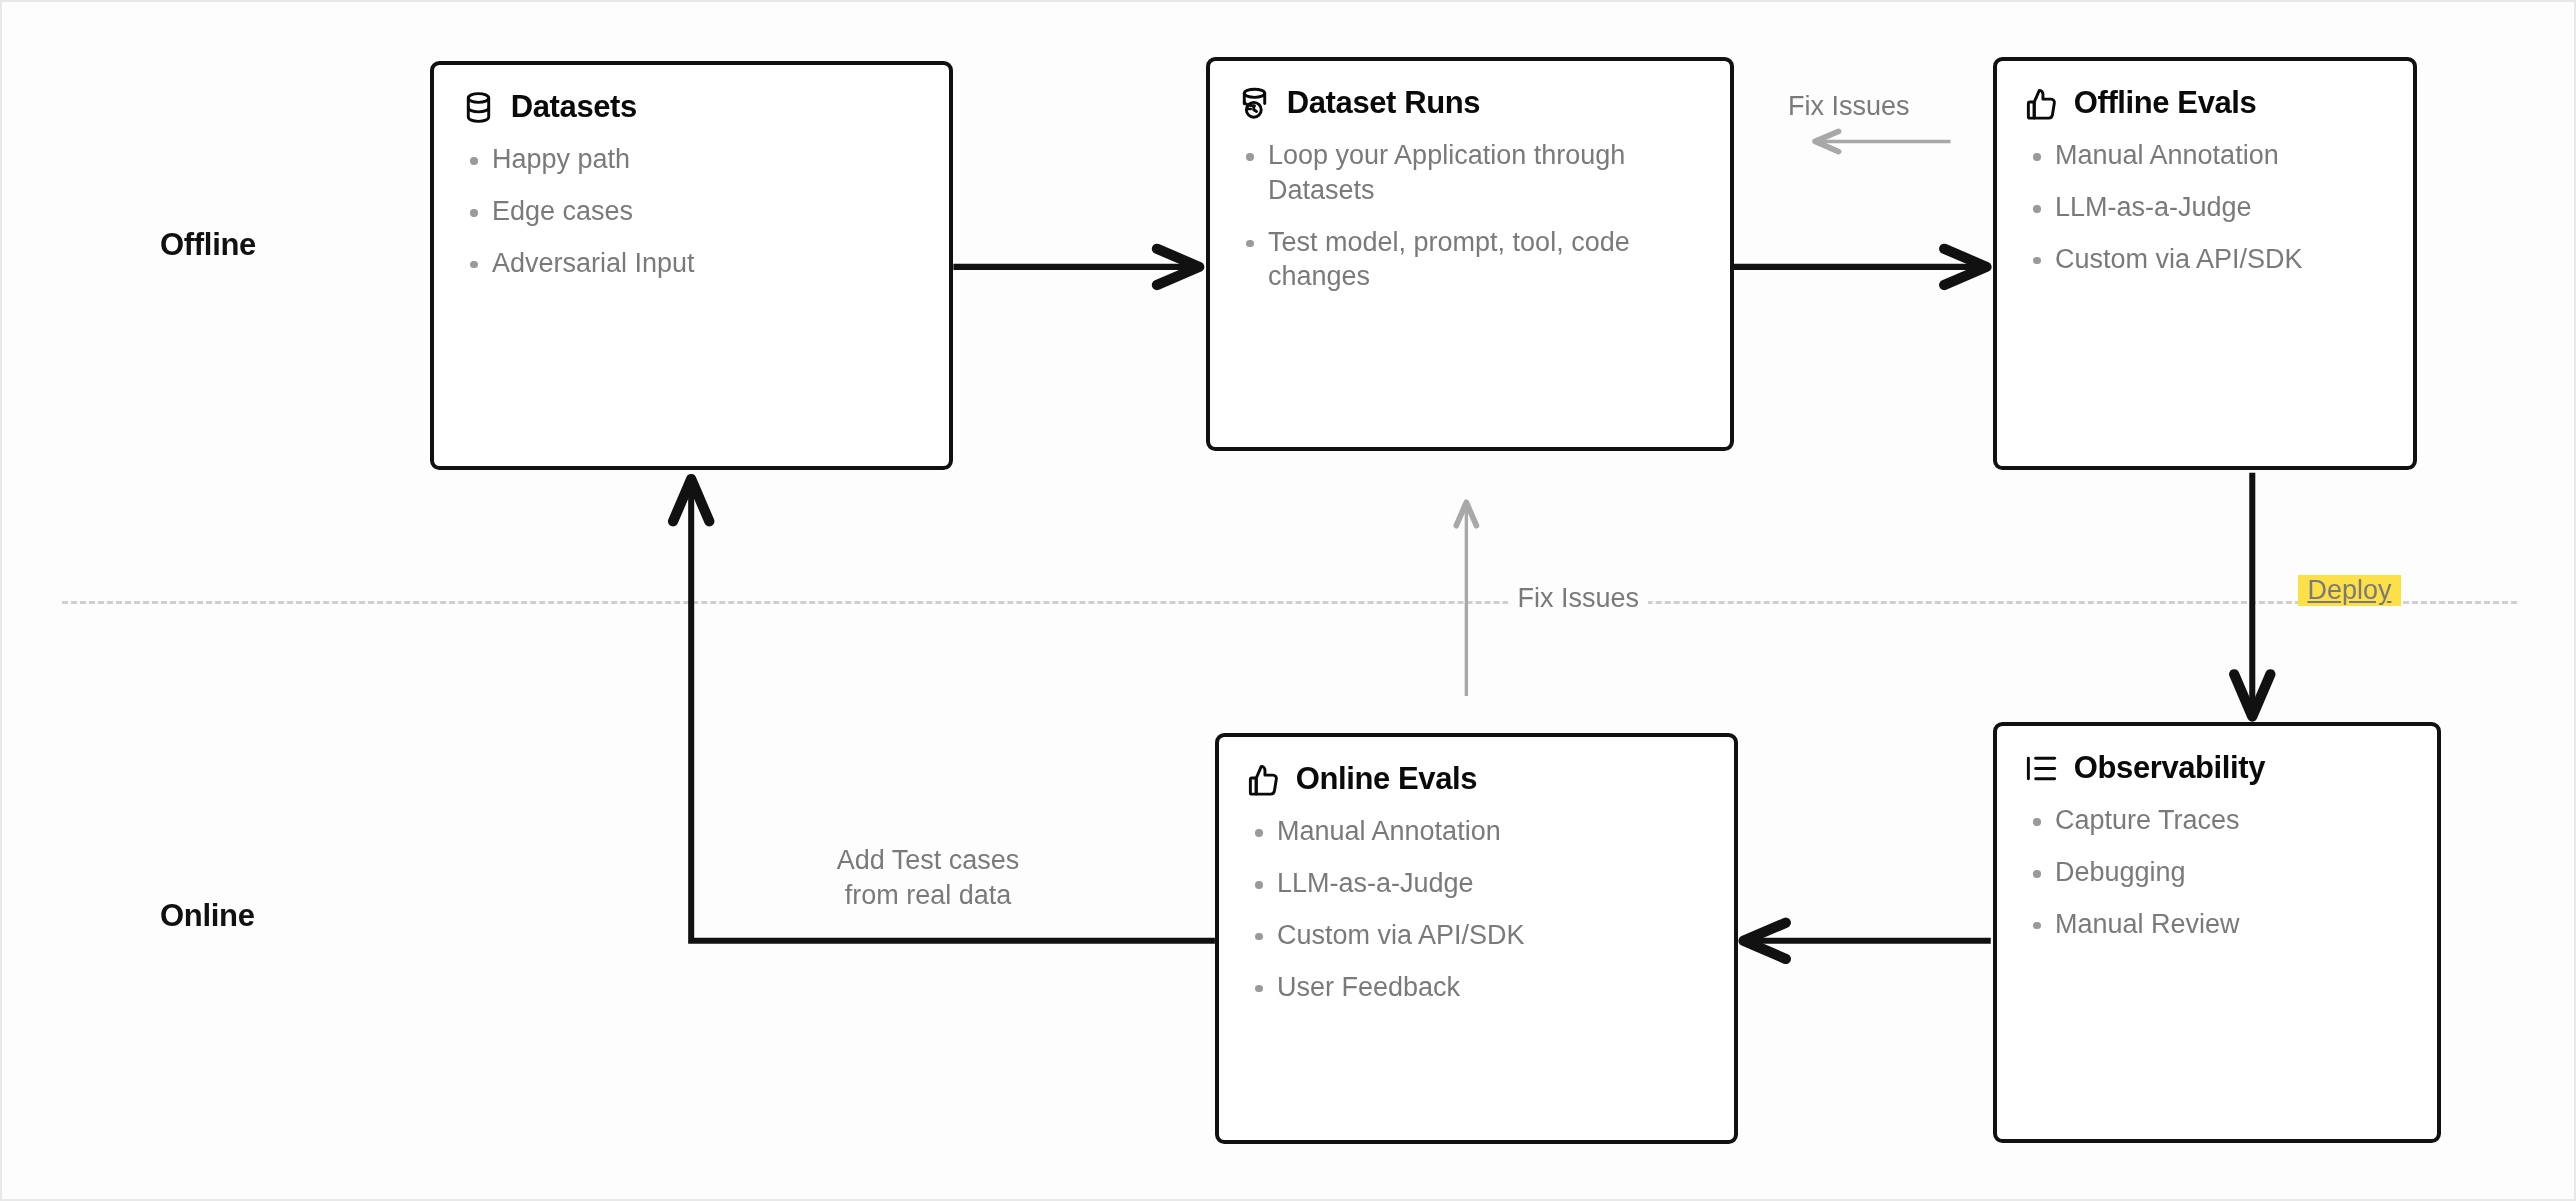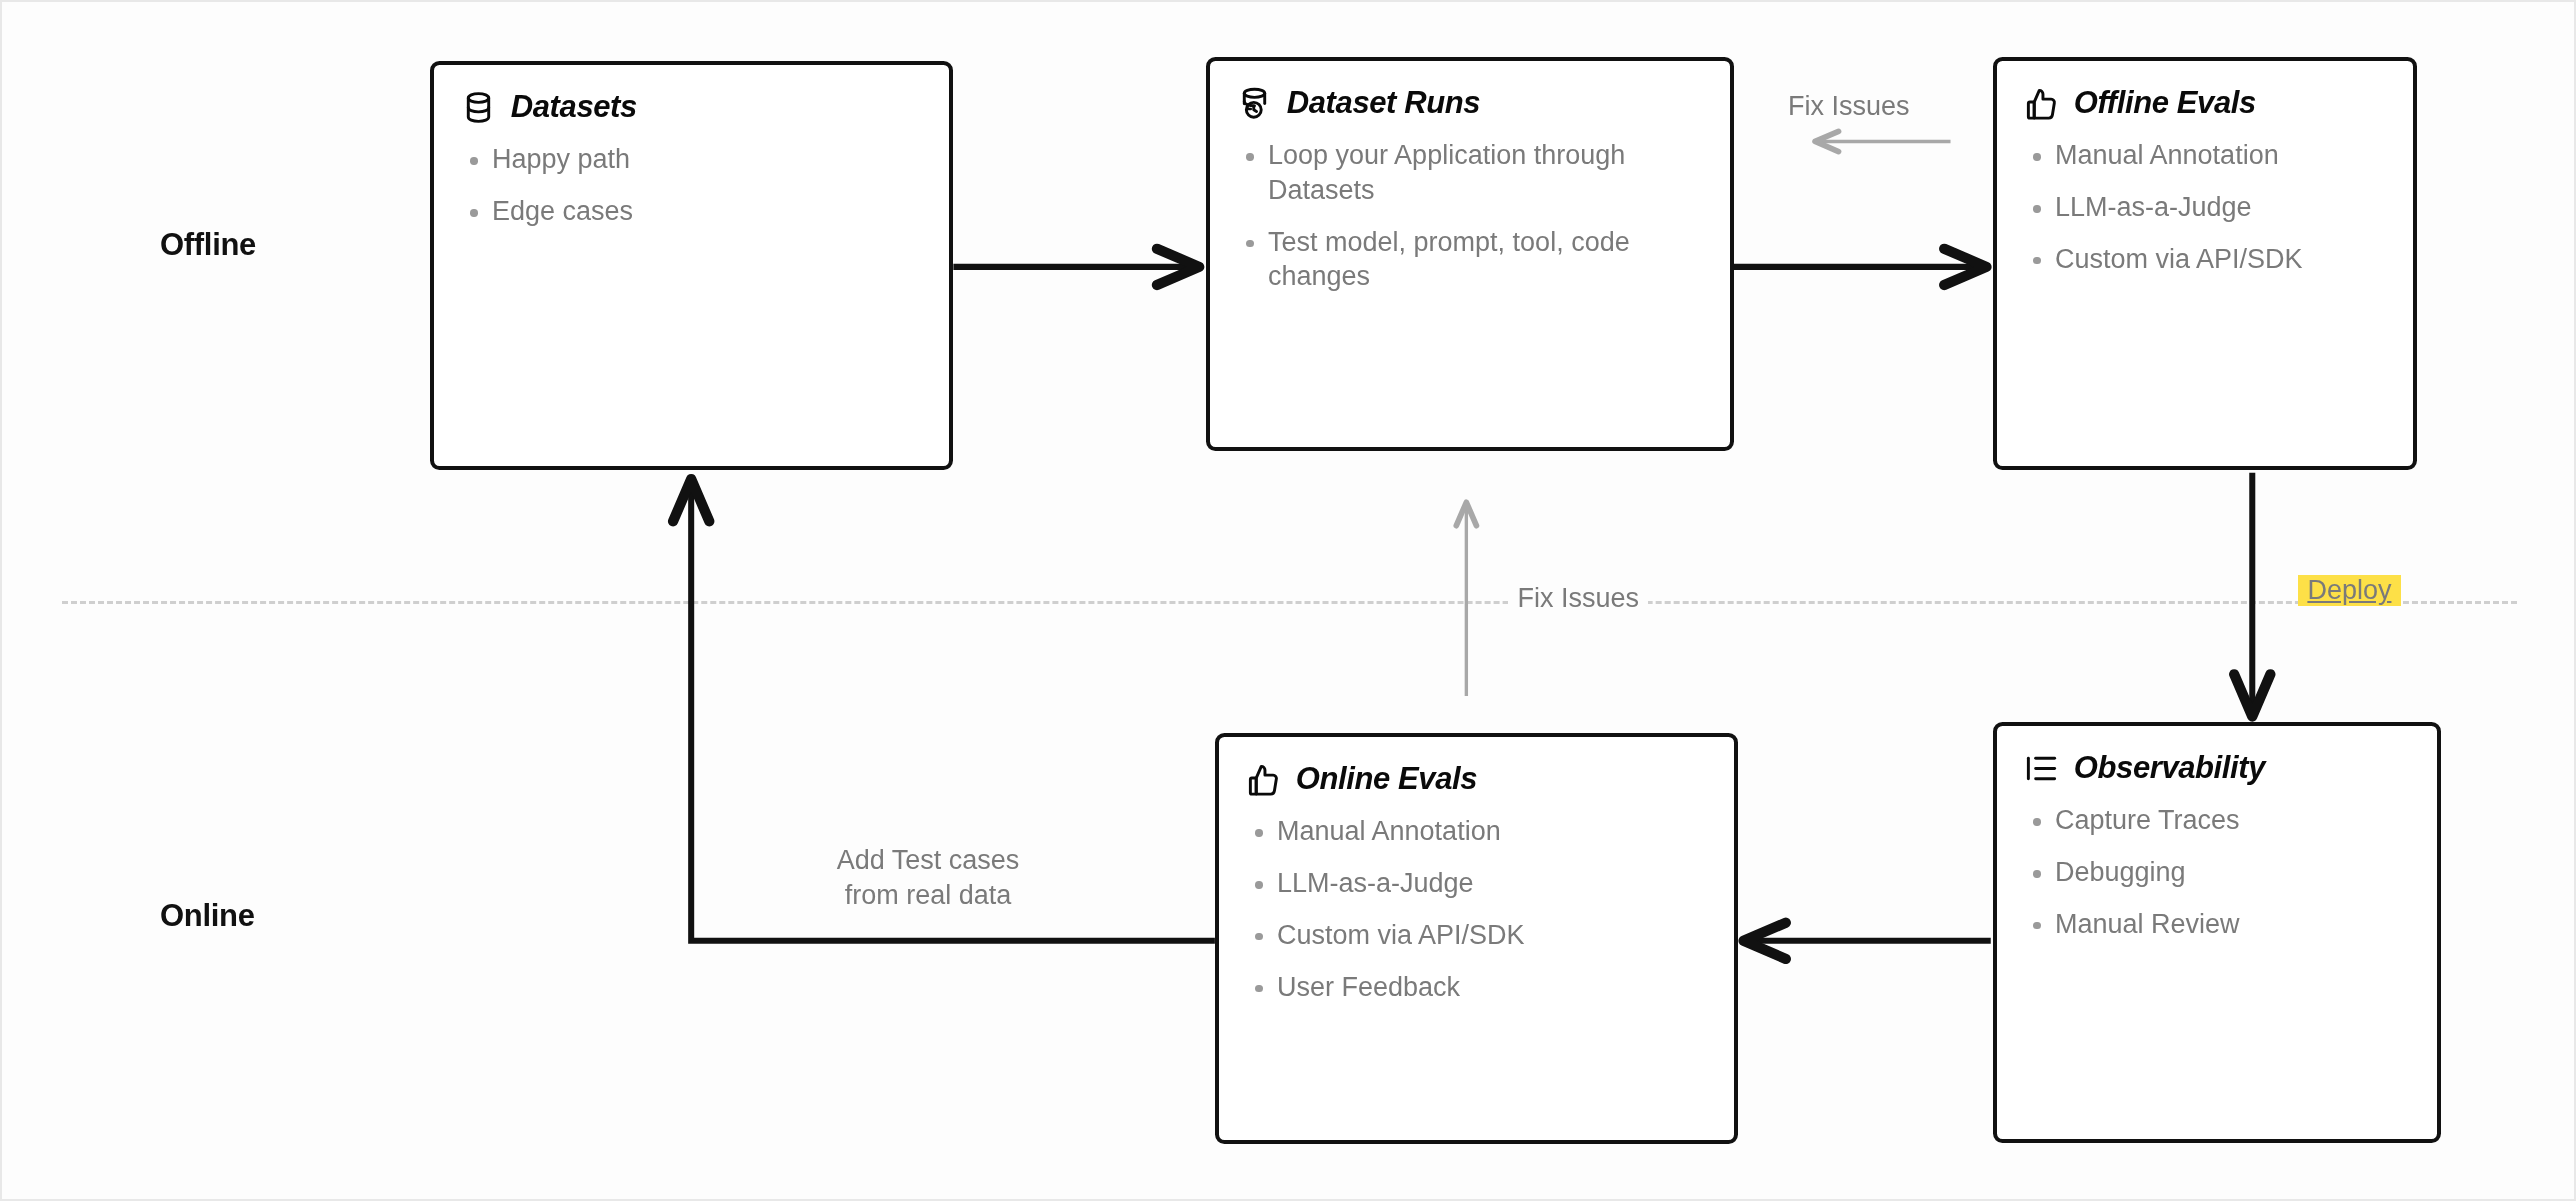--- a/index.html
+++ b/index.html
@@ -49,21 +49,20 @@
     border: 4.7px solid #111111;
     border-radius: 9.4px;
     box-sizing: border-box;
     padding: 24px 27px 13.4px 27px;
   }
   .node-head {
     display: flex;
     align-items: center;
     gap: 14.8px;
     margin-bottom: 17.4px;
-    font-style: italic;
   }
   .node-icon {
     width: 35px;
     height: 35px;
     flex: 0 0 35px;
     display: block;
   }
   .node-title {
     font-size: 31px;
     font-weight: bold;
@@ -188,20 +187,21 @@
       <svg class="node-icon" viewBox="0 0 24 24" fill="none" stroke="#0a0a0a" stroke-width="2" stroke-linecap="round" stroke-linejoin="round">
         <ellipse cx="12" cy="5.5" rx="7" ry="3"></ellipse>
         <path d="M5,5.5 L5,18.5 C5,20.2 8.1,21.5 12,21.5 C15.9,21.5 19,20.2 19,18.5 L19,5.5"></path>
         <path d="M5,12 C5,13.7 8.1,15 12,15 C15.9,15 19,13.7 19,12"></path>
       </svg>
       <div class="node-title">Datasets</div>
     </div>
     <ul class="node-list">
       <li>Happy path</li>
       <li>Edge cases</li>
+      <li>Adversarial Input</li>
     </ul>
   </div>
 
   <div class="node" id="node-dataset-runs">
     <div class="node-head">
       <svg class="node-icon" viewBox="0 0 24 24" fill="none" stroke="#0a0a0a" stroke-width="2" stroke-linecap="round" stroke-linejoin="round">
         <ellipse cx="12" cy="5" rx="7" ry="2.8"></ellipse>
         <path d="M5,5 L5,12.2"></path>
         <path d="M19,5 L19,12"></path>
         <path d="M5,10.6 C5,12.3 8.1,13.6 12,13.6"></path>

